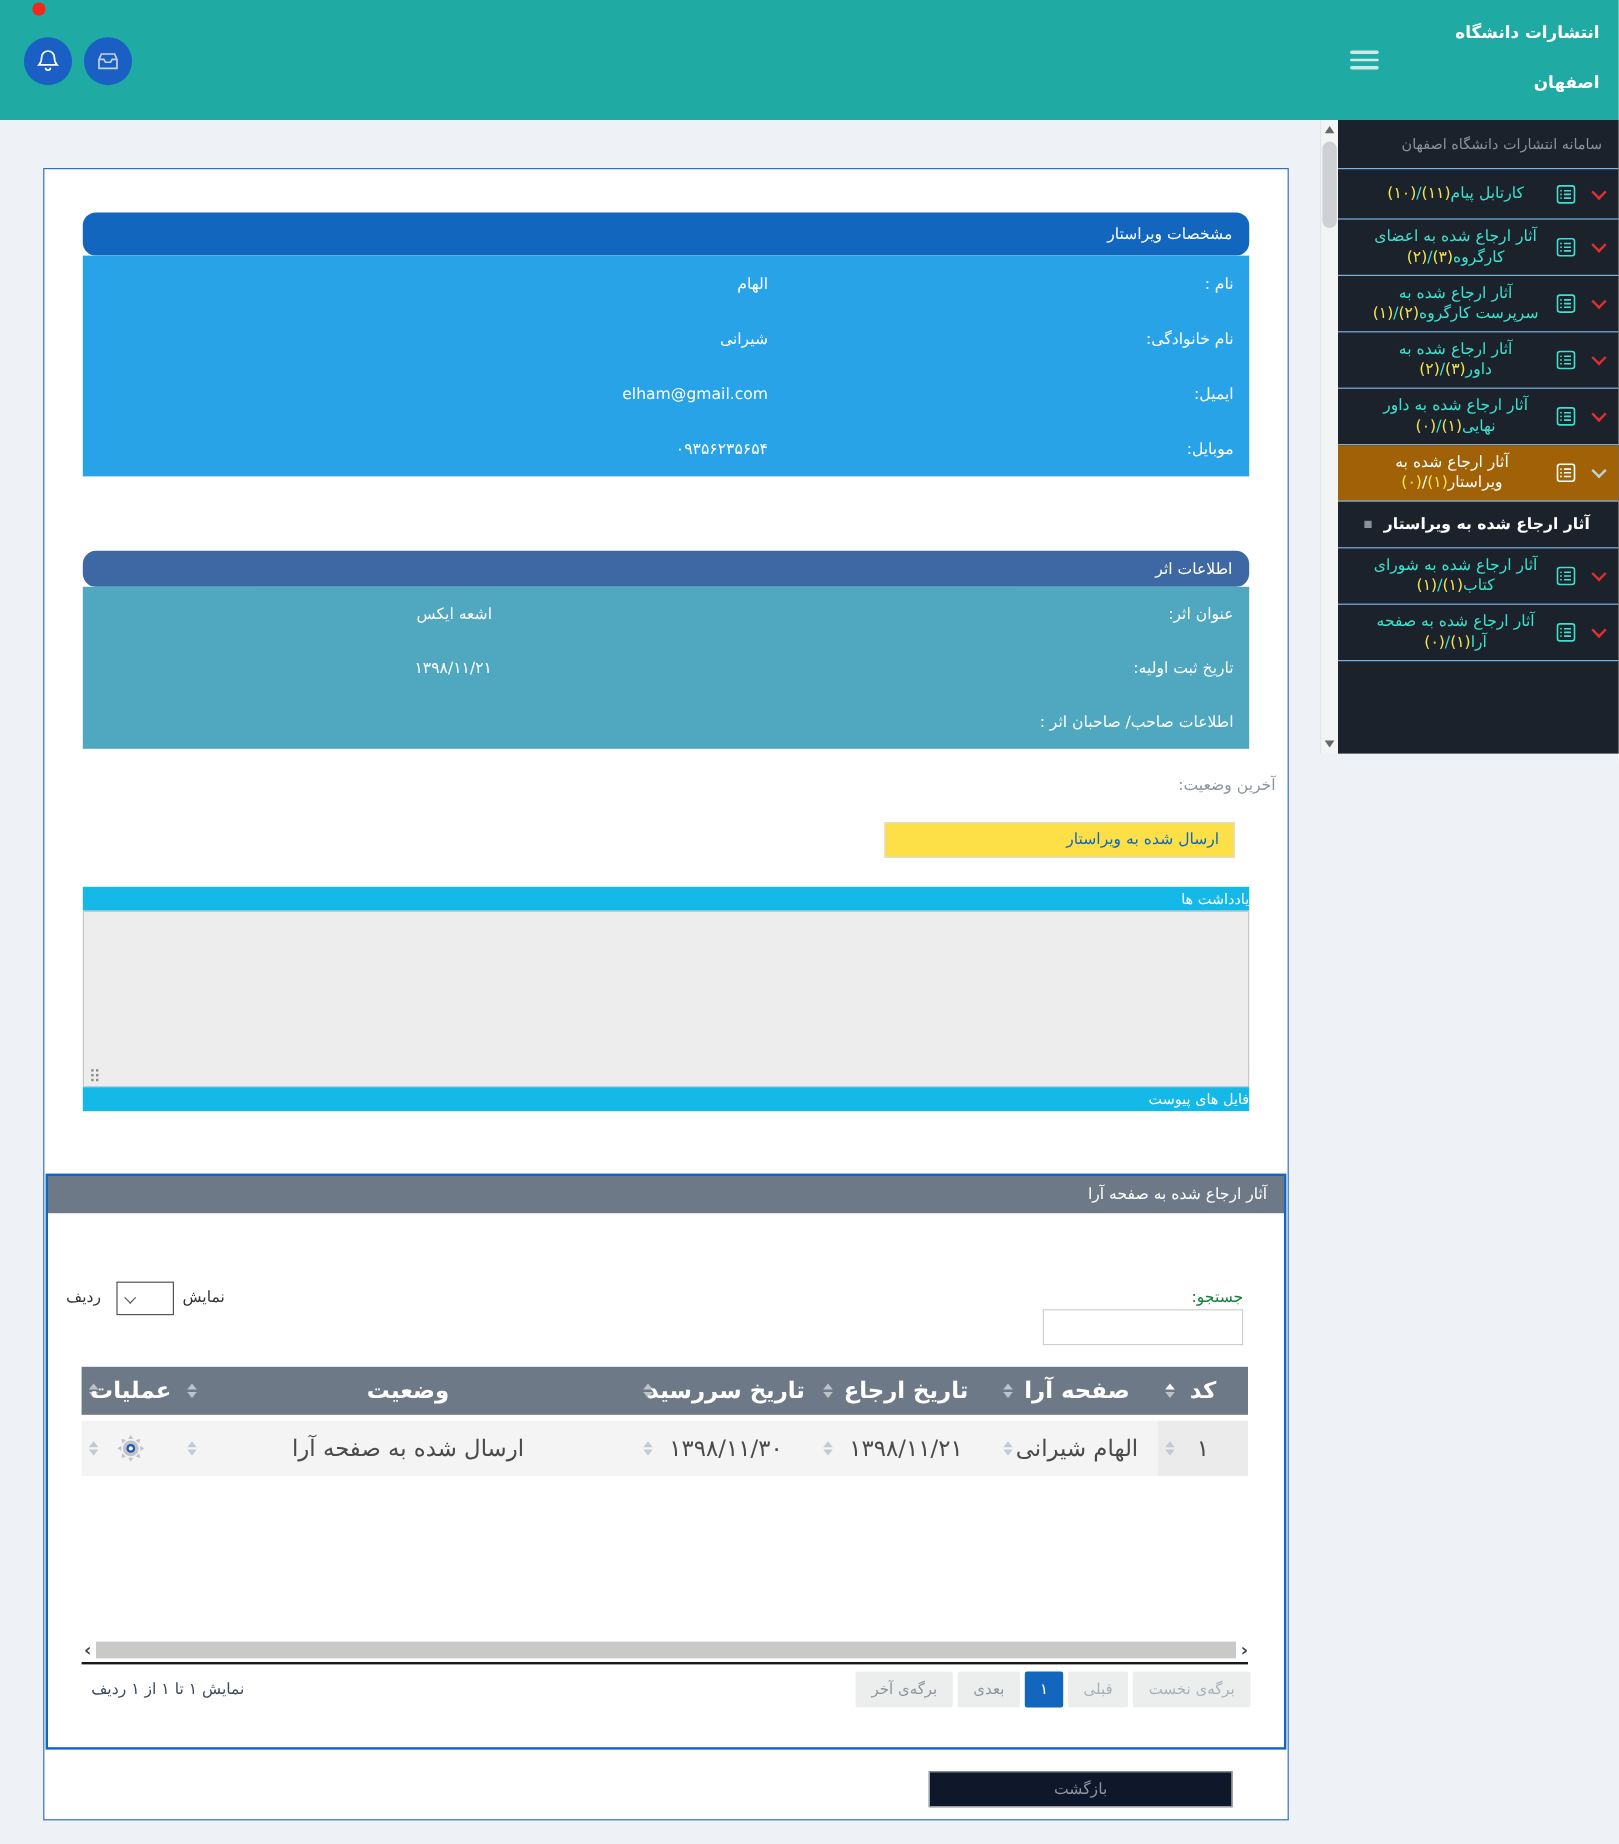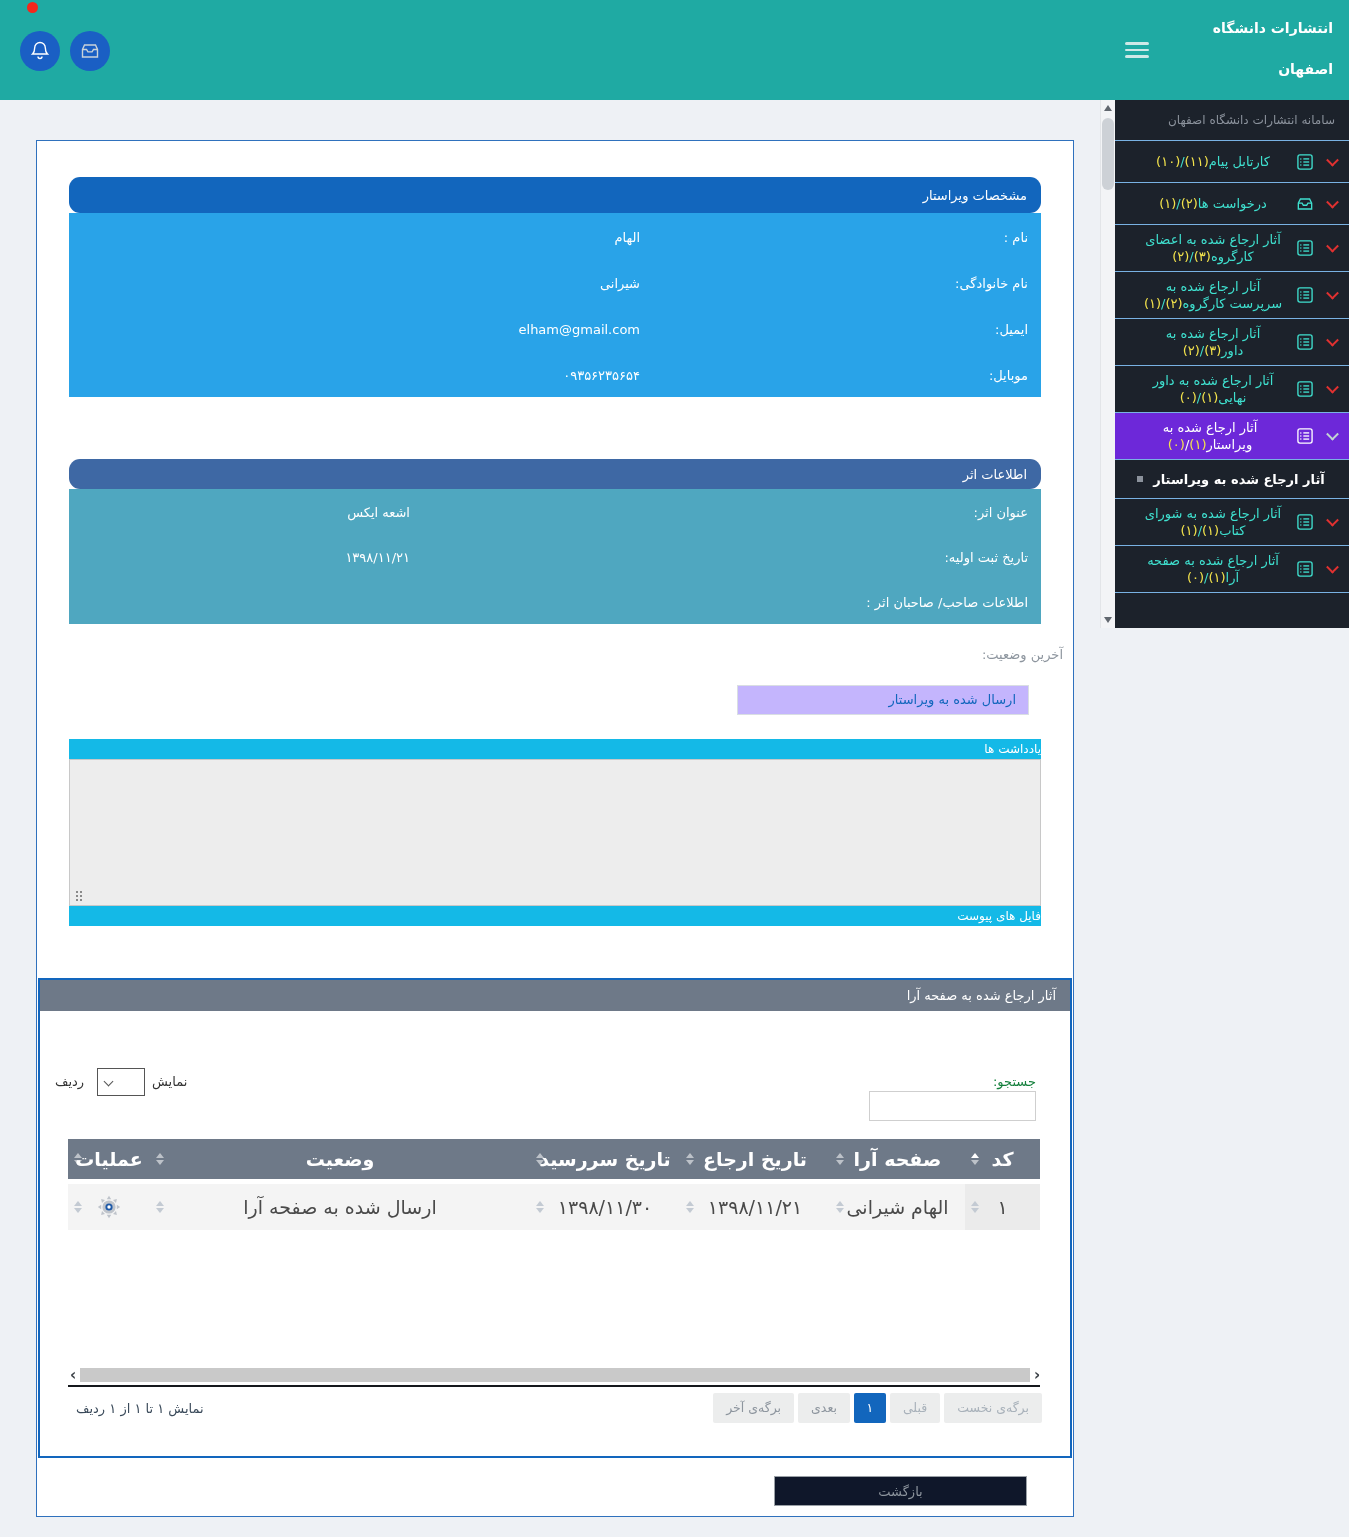--- a/index.html
+++ b/index.html
@@ -46,21 +46,21 @@
     position:relative; min-height:42px; border-bottom:1px solid #79b2e3;
     display:flex; align-items:center; color:#3fe0cf; font-size:13px; cursor:pointer;
     padding:6px 64px 6px 26px;
   }
   .nav-item .nlabel { flex:1; text-align:center; line-height:17px; }
   .nav-item .cnt { color:#f3e34c; }
   .nav-item .nicon { position:absolute; right:34px; top:50%; transform:translateY(-50%); width:20px; height:20px; }
   .nav-item .chev { position:absolute; right:12px; top:50%; width:9px; height:9px;
     border-left:2.5px solid #e03131; border-bottom:2.5px solid #e03131;
     transform:translateY(-70%) rotate(-45deg); }
-  .nav-item.active { background:#6d28d9; color:#ffffff;padding-left:20px; }
+  .nav-item.active { background:#a16207; color:#ffffff;padding-left:20px; }
   .nav-item.active .chev { border-color:#c2d4d2; }
   .nav-head {
     height:41px; border-bottom:1px solid #79b2e3; color:#8b929c; font-size:12px;
     display:flex; align-items:center; padding-right:14px;
   }
   .nav-sub {
     position:relative; min-height:39px; border-bottom:1px solid #79b2e3;
     display:flex; align-items:center; justify-content:center;
     color:#fff; font-weight:bold; font-size:13px; cursor:pointer; padding:4px 20px 4px 34px;
   }
@@ -84,21 +84,21 @@
   .p-work .frow { height:45px; }
   .frow { position:relative; color:#fff; font-size:13px; }
   .flabel { position:absolute; right:13px; top:50%; transform:translateY(-50%); }
   .fvalue { position:absolute; top:50%; transform:translateY(-50%); }
   .p-editor .fvalue { right:401px; }
   .p-work .fvalue { right:631px; }
 
   .status-label { position:absolute; top:506px; right:10px; color:#8d959e; font-size:13px; }
   .status-field {
     position:absolute; top:544px; right:44px; width:292px; height:30px;
-    background:#c4b5fd; border:1px solid #d9dee3; color:#1266bd; font-size:13px;
+    background:#fde047; border:1px solid #d9dee3; color:#1266bd; font-size:13px;
     line-height:28px; padding-right:12px; text-align:right;
   }
 
   .strip { position:absolute; left:32px; width:972px; height:20px; background:#14b9e7;
     color:#fff; font-size:12px; line-height:20px; text-align:right; overflow:hidden; }
   .strip span { margin-left:-5px; display:inline-block; }
   .strip-notes { top:598px; }
   .strip-attach { top:765px; }
   .notes-area {
     position:absolute; top:618px; left:32px; width:972px; height:147px;
@@ -227,27 +227,20 @@
   <div class="nav-head">سامانه انتشارات دانشگاه اصفهان</div>
 
   <div class="nav-item">
     <span class="chev"></span>
     <svg class="nicon" viewBox="0 0 24 24">
         <use href="#i-list"></use>
       </svg>
     <span class="nlabel"><span>کارتابل پیام</span><span class="cnt">(۱۱)</span><span>/</span><span class="cnt">(۱۰)</span></span>
   </div>
 
-  <div class="nav-item">
-    <span class="chev"></span>
-    <svg class="nicon" viewBox="0 0 24 24">
-        <use href="#i-inbox"></use>
-      </svg>
-    <span class="nlabel"><span>درخواست ها</span><span class="cnt">(۲)</span><span>/</span><span class="cnt">(۱)</span></span>
-  </div>
 
   <div class="nav-item">
     <span class="chev"></span>
     <svg class="nicon" viewBox="0 0 24 24">
         <use href="#i-list"></use>
       </svg>
     <span class="nlabel"><span>آثار ارجاع شده به اعضای کارگروه</span><span class="cnt">(۳)</span><span>/</span><span class="cnt">(۲)</span></span>
   </div>
 
   <div class="nav-item">

